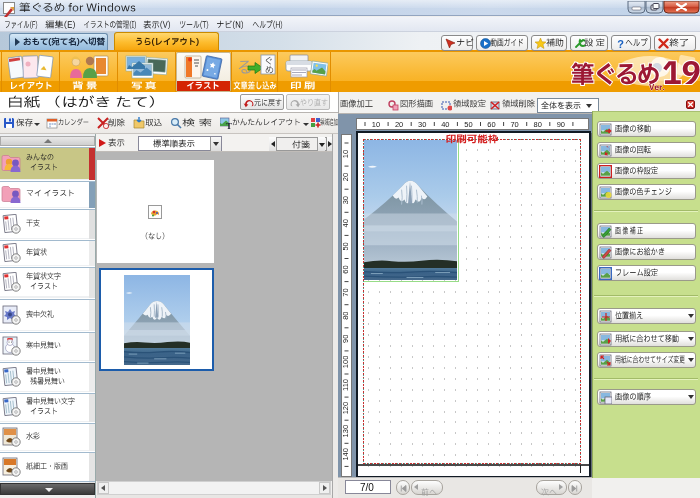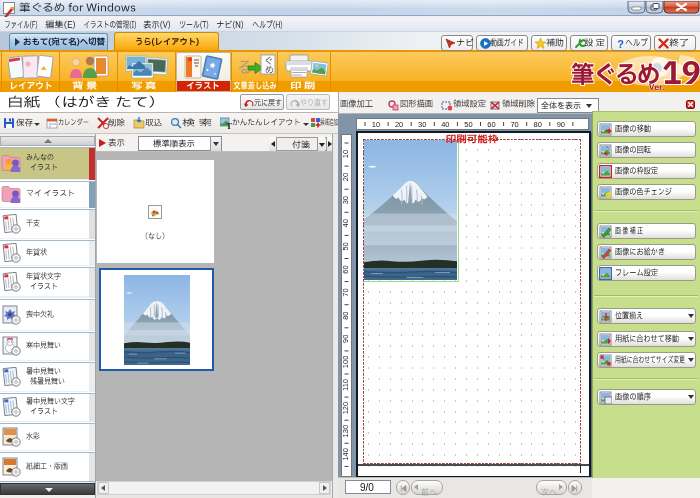--- a/index.html
+++ b/index.html
@@ -954,21 +954,21 @@
 <path d="M7 134.5 h12 M43 138.5 h17 M72 133.5 h15" stroke="#84a6c0" stroke-width=".9"></path>
 </svg></div>
     <div class="ab" style="left:363px;top:139px;width:218px;height:1.4px;background:repeating-linear-gradient(to right,#c83030 0 1.8px,#4aa090 1.8px 2.7px,#f6f6f6 2.7px 3.6px);z-index:5"></div>
     <div class="ab" style="left:363px;top:139px;width:1.4px;height:325px;background:repeating-linear-gradient(to bottom,#c83030 0 1.8px,#4aa090 1.8px 2.7px,#f6f6f6 2.7px 3.6px);z-index:5"></div>
     <div class="ab" style="left:579.5px;top:139px;width:1.4px;height:325px;background:repeating-linear-gradient(to bottom,#c83030 0 1.8px,#4aa090 1.8px 2.7px,#f6f6f6 2.7px 3.6px);z-index:5"></div>
     <div class="ab" style="left:363px;top:462.6px;width:218px;height:1.4px;background:repeating-linear-gradient(to right,#c83030 0 1.8px,#4aa090 1.8px 2.7px,#f6f6f6 2.7px 3.6px);z-index:5"></div>
     <div class="ab" style="left:358px;top:464.2px;width:231px;height:1.6px;background:#4a4a4a;z-index:5"></div>
     <div class="ab" style="left:579.5px;top:465px;width:1.8px;height:8px;background:#222;z-index:5"></div>
     <div class="ab" style="left:338px;top:477px;width:254px;height:21px;background:#e9e7e4;border-top:1px solid #bbb"></div>
     <div class="ab" style="left:345px;top:480px;width:46px;height:14px;background:#fff;border:1px solid #889"></div>
-    <div class="ab" style="left:360px;top:481.5px;font:10px 'Liberation Sans';color:#111">9/0</div>
+    <div class="ab" style="left:360px;top:481.5px;font:10px 'Liberation Sans';color:#111">7/0</div>
     <div class="ab" style="left:396px;top:480px;width:14px;height:15px;background:linear-gradient(to bottom,#fdfdfd,#d8d6d2);border:1px solid #a8a49e;border-radius:7px"><svg width="100%" height="100%" viewBox="0 0 14 15">
         <path d="M5 4 v7 M10.5 4 L6 7.5 L10.5 11z" fill="#9a9a9a" stroke="#9a9a9a" stroke-width="1"></path>
       </svg></div>
     <div class="ab" style="left:411px;top:480px;width:32px;height:15px;background:linear-gradient(to bottom,#fdfdfd,#d8d6d2);border:1px solid #a8a49e;border-radius:7px"></div>
     <div class="ab" style="left:421px;top:483px"><svg width="16" height="9" viewBox="0 -7 16.00 9" style="overflow:visible">
         <path d="M7.5 -5.6V-5.1H0.5V-5.6H2.6Q2.4 -6.0 2.0 -6.5L2.5 -6.7Q2.9 -6.2 3.1 -5.8L2.7 -5.6H4.8Q5.2 -6.2 5.5 -6.7L6.0 -6.6Q5.7 -6.1 5.4 -5.6ZM6.5 0.0V-4.5H7.0V-0.1Q7.0 0.2 6.9 0.4Q6.7 0.5 6.5 0.5H5.2L5.0 0.0ZM1.0 0.6V-4.4H3.9V-0.1Q3.9 0.2 3.7 0.4Q3.6 0.5 3.3 0.5H2.4L2.3 0.0H3.4V-1.2H1.5V0.6ZM4.9 -4.2H5.4V-1.0H4.9ZM3.4 -3.0V-3.9H1.5V-3.0ZM1.5 -2.6V-1.7H3.4V-2.6Z M11.7 -4.3Q11.5 -4.5 11.3 -4.5Q11.1 -4.5 10.9 -4.2L9.0 -1.9L8.6 -2.3L10.5 -4.7Q10.7 -4.9 10.9 -5.0Q11.1 -5.2 11.3 -5.2Q11.5 -5.2 11.7 -5.0Q11.9 -4.9 12.1 -4.7L15.6 -0.9L15.3 -0.4Z" fill="#a0a0a0"></path>
       </svg></div>
     <div class="ab" style="left:414px;top:484px;width:0;height:0;border-right:4px solid #a0a0a0;border-top:3.5px solid transparent;border-bottom:3.5px solid transparent"></div>
     <div class="ab" style="left:536px;top:480px;width:31px;height:15px;background:linear-gradient(to bottom,#fdfdfd,#d8d6d2);border:1px solid #a8a49e;border-radius:7px"></div>
     <div class="ab" style="left:541px;top:483px"><svg width="16" height="9" viewBox="0 -7 16.00 9" style="overflow:visible">

